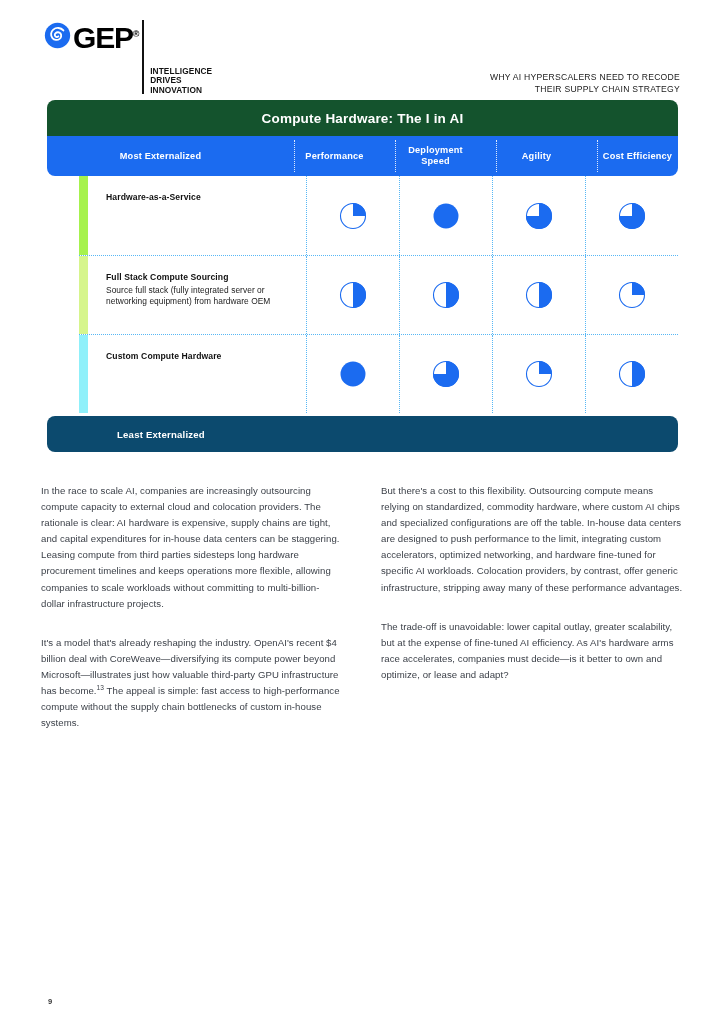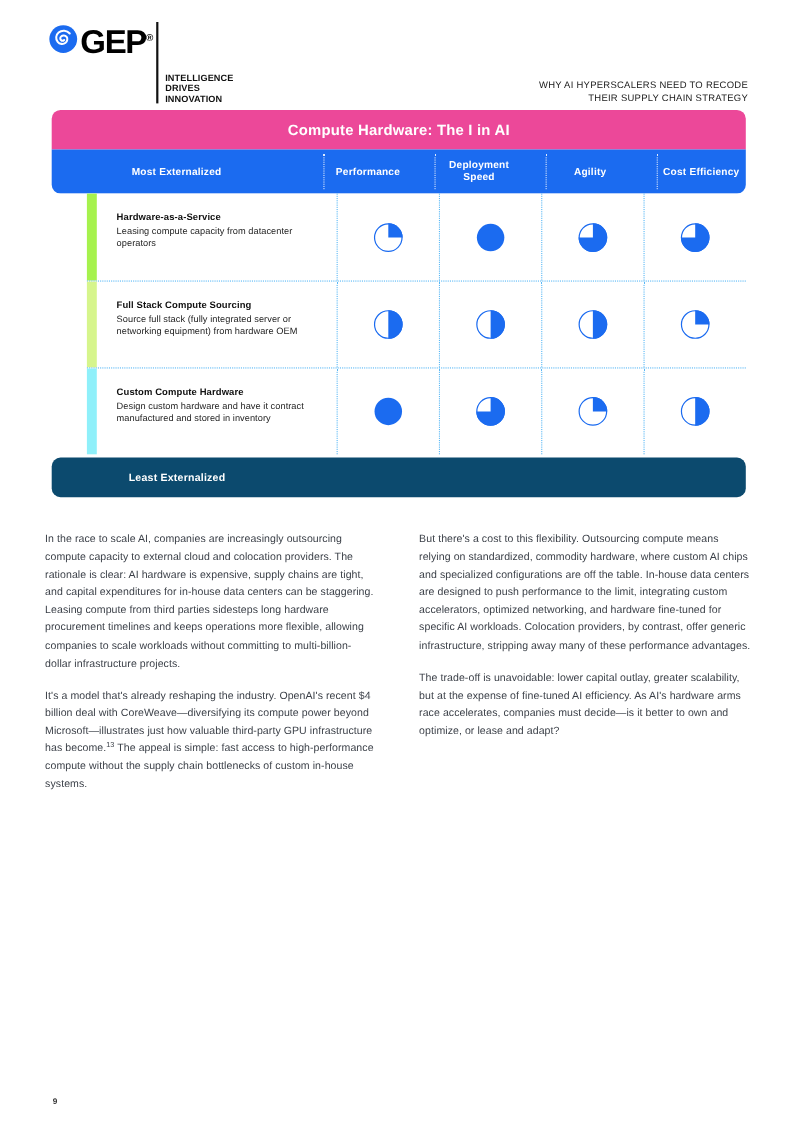--- a/index.html
+++ b/index.html
@@ -33,21 +33,21 @@
     position: absolute; right: 44px; top: 38px;
     text-align: right; font-size: 8.6px; font-weight: 400;
     line-height: 11.5px; color: #1a1a1a; letter-spacing: 0.25px;
   }
 
   
   .exhibit {
     position: absolute; left: 47px; top: 100px; width: 631px;
   }
   .ex-title {
-    background: #ec4899; color: #fff;
+    background: #14532d; color: #fff;
     border-radius: 8px 8px 0 0;
     height: 36px; display: flex; align-items: center; justify-content: center;
     font-size: 13.5px; font-weight: 700; letter-spacing: 0.2px;
   }
   .ex-head {
     background: #1B6BF0; color: #fff; height: 40px;
     display: flex; align-items: stretch;
     border-radius: 0 0 8px 8px;
     gap: 20px;
   }
@@ -99,21 +99,21 @@
   }
 
   
   .body-cols {
     position: absolute; left: 41px; top: 483px; width: 642px;
     display: flex; gap: 38px;
   }
   .col { width: 302px; }
   .col p {
     font-size: 9.6px; line-height: 16.1px; color: #3a3f47;
-    letter-spacing: 0.06px; margin-bottom: 13px;
+    letter-spacing: 0.06px; margin-bottom: 23px;
   }
   .col p:last-child { margin-bottom: 0; }
   sup { font-size: 6.6px; vertical-align: super; line-height: 0; }
 
   .pagenum {
     position: absolute; left: 48px; top: 997px;
     font-size: 7.5px; font-weight: 700; color: #333;
   }
 </style>
 </head>
@@ -150,21 +150,20 @@
       <div class="cell col-metric">Deployment Speed</div>
       <div class="cell col-metric">Agility</div>
       <div class="cell col-metric">Cost Efficiency</div>
     </div>
 
     <div class="ex-rows" id="rows-host">
         <div class="ex-row">
           <div class="strip" style="background: rgb(166, 242, 77);"></div>
           <div class="rowlabel">
             <div class="rl-title">Hardware-as-a-Service</div>
-            <div class="rl-desc">Leasing compute capacity from datacenter operators</div>
           </div>
           <div class="metric">
             <span>
               <svg viewBox="0 0 28 28" class="pie">
                 <circle cx="14" cy="14" r="12.5" fill="#ffffff" stroke="#1B6BF0" stroke-width="1.1"></circle>
                 <path d="M 14 14 L 14 1 A 13 13 0 0 1 27 14 Z" fill="#1B6BF0"></path>
               </svg>
             </span>
           </div>
           <div class="metric">
@@ -227,21 +226,20 @@
                 <circle cx="14" cy="14" r="12.5" fill="#ffffff" stroke="#1B6BF0" stroke-width="1.1"></circle>
                 <path d="M 14 14 L 14 1 A 13 13 0 0 1 27 14 Z" fill="#1B6BF0"></path>
               </svg>
             </span>
           </div>
         </div>
         <div class="ex-row">
           <div class="strip" style="background: rgb(143, 240, 250);"></div>
           <div class="rowlabel">
             <div class="rl-title">Custom Compute Hardware</div>
-            <div class="rl-desc">Design custom hardware and have it contract manufactured and stored in inventory</div>
           </div>
           <div class="metric">
             <span>
               <svg viewBox="0 0 28 28" class="pie">
                 <circle cx="14" cy="14" r="12.5" fill="#1B6BF0" stroke="#1B6BF0" stroke-width="0"></circle>
               </svg>
             </span>
           </div>
           <div class="metric">
             <span>

